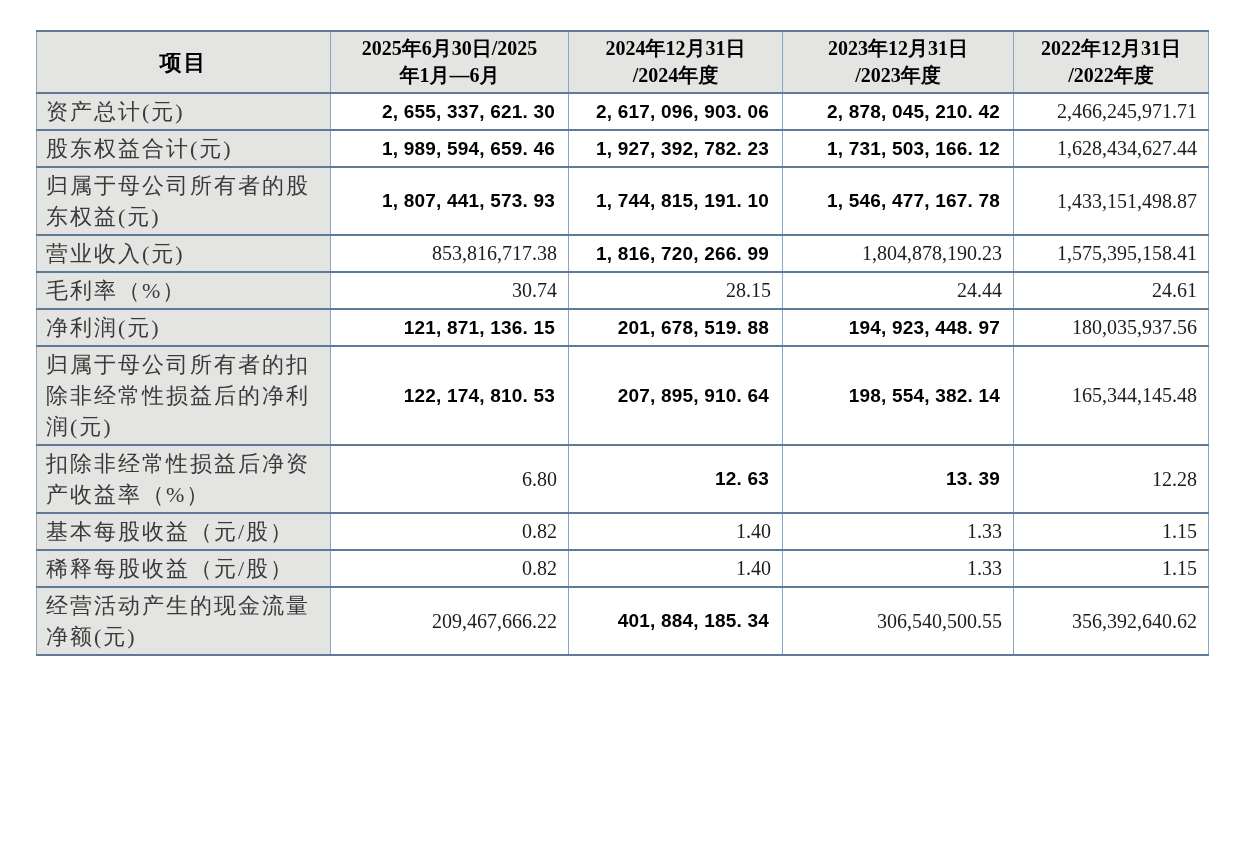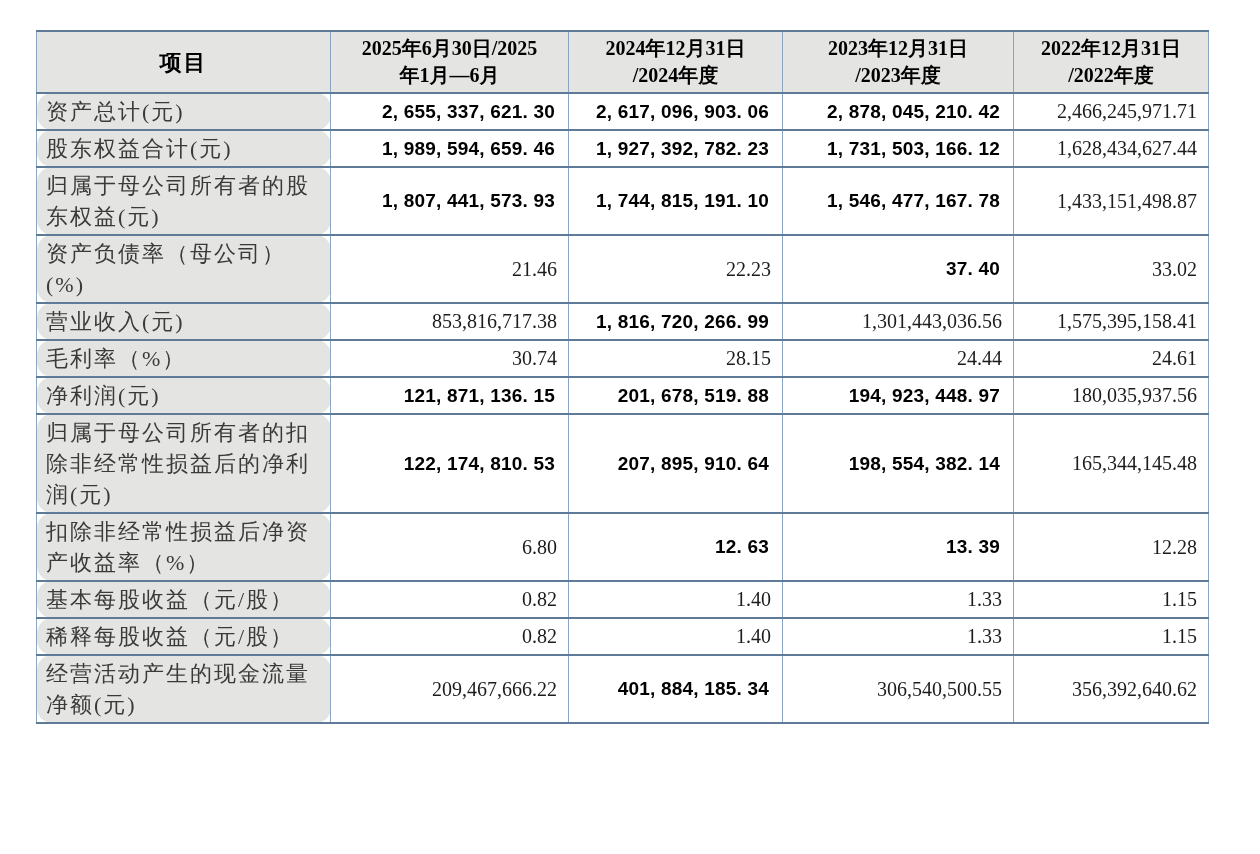--- a/index.html
+++ b/index.html
@@ -53,21 +53,20 @@
   }
   .fin-table th.item-col { font-size: 22px; letter-spacing: 2px; }
   td.row-label {
     background: var(--head-bg);
     font-size: 22px;
     letter-spacing: 2px;
     line-height: 31px;
     color: var(--text-label);
     text-align: left;
     padding: 2px 6px 2px 9px;
-    border-radius: 15px;
   }
   td.num {
     background: var(--cell-bg);
     text-align: right;
     padding: 2px 11px 2px 4px;
     font-size: 20px;
     color: var(--text-dark);
     white-space: nowrap;
   }
   td.num.bold {
@@ -116,31 +115,24 @@
           <td class="num">1,628,434,627.44</td>
         </tr>
         <tr style="height: 65px;">
           <td class="row-label">归属于母公司所有者的股东权益(元)</td>
           <td class="num bold">1, 807, 441, 573. 93</td>
           <td class="num bold">1, 744, 815, 191. 10</td>
           <td class="num bold">1, 546, 477, 167. 78</td>
           <td class="num">1,433,151,498.87</td>
         </tr>
         <tr style="height: 34px;">
-          <td class="row-label">资产负债率（母公司）(%)</td>
-          <td class="num">21.46</td>
-          <td class="num">22.23</td>
-          <td class="num bold">37. 40</td>
-          <td class="num">33.02</td>
-        </tr>
-        <tr style="height: 34px;">
           <td class="row-label">营业收入(元)</td>
           <td class="num">853,816,717.38</td>
           <td class="num bold">1, 816, 720, 266. 99</td>
-          <td class="num">1,301,443,036.56</td>
+          <td class="num">1,804,878,190.23</td>
           <td class="num">1,575,395,158.41</td>
         </tr>
         <tr style="height: 33px;">
           <td class="row-label">毛利率（%）</td>
           <td class="num">30.74</td>
           <td class="num">28.15</td>
           <td class="num">24.44</td>
           <td class="num">24.61</td>
         </tr>
         <tr style="height: 33px;">

